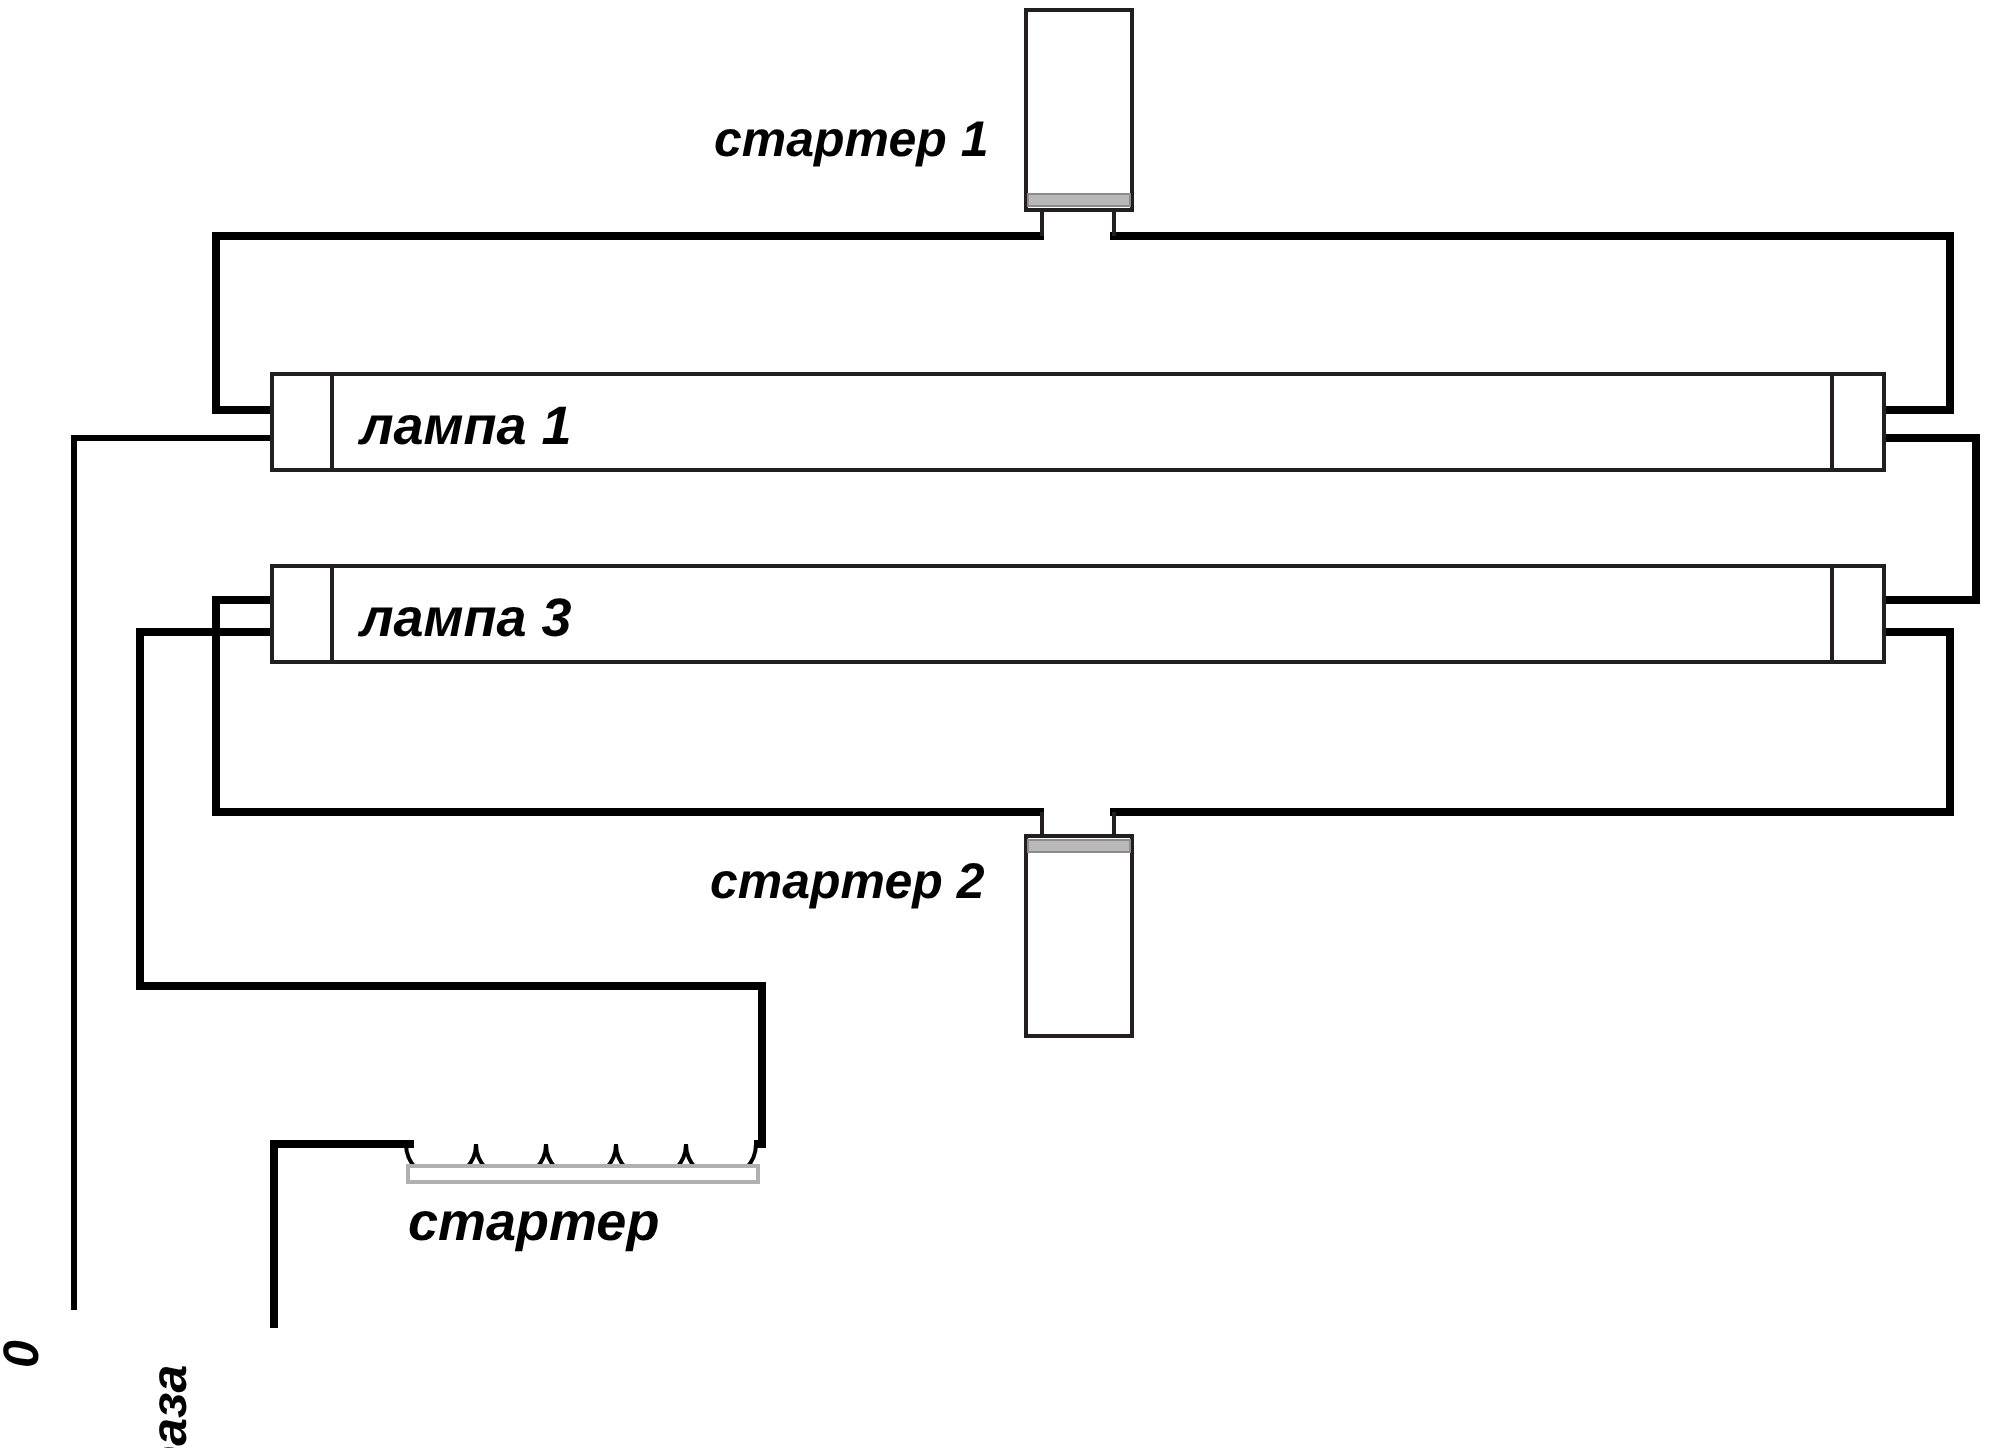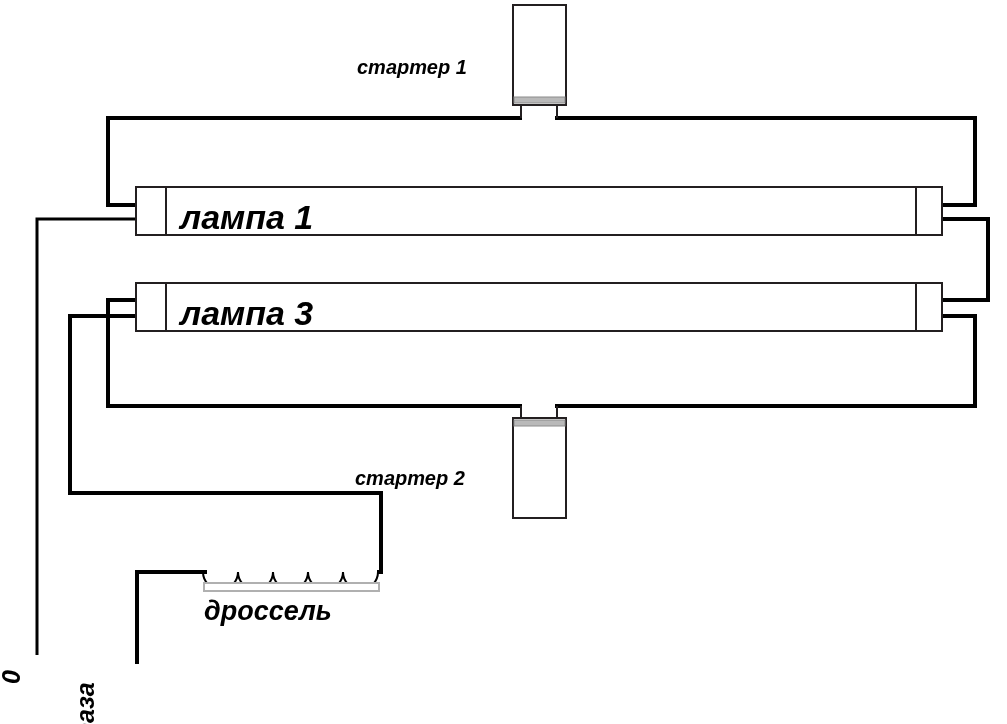--- a/index.html
+++ b/index.html
@@ -64,35 +64,35 @@
   .label {
     position: absolute;
     font-family: "Liberation Sans", sans-serif;
     font-style: italic;
     font-weight: bold;
     color: #000000;
     white-space: nowrap;
     user-select: none;
   }
   .label-starter {
-    font-size: 20px;
+    font-size: 25px;
   }
   .label-lamp {
-    font-size: 34px;
+    font-size: 27px;
   }
   .label-choke {
     font-size: 27px;
   }
   .label-terminal {
     font-size: 25px;
     transform-origin: left bottom;
     transform: rotate(-90deg);
   }
   #label-starter-1 { left: 357px; top: 56px; }
-  #label-starter-2 { left: 355px; top: 427px; margin-top: 40px; }
+  #label-starter-2 { left: 355px; top: 427px; }
   #label-lamp-1   { left: 180px; top: 198px; }
   #label-lamp-2   { left: 180px; top: 294px; }
   #label-choke    { left: 204px; top: 596px; }
   #label-zero     { left: 26px;  top: 655px; }
   #label-phase    { left: 100px; top: 716px; }
 </style>
 </head>
 <body>
 
 <div id="diagram-root">
@@ -149,19 +149,19 @@
   </svg>
 
   <div class="label label-starter" id="label-starter-1">стартер 1</div>
 
   <div class="label label-starter" id="label-starter-2">стартер 2</div>
 
   <div class="label label-lamp" id="label-lamp-1">лампа 1</div>
 
   <div class="label label-lamp" id="label-lamp-2">лампа 3</div>
 
-  <div class="label label-choke" id="label-choke">дроссель</div>
+  <div class="label label-choke" id="label-choke">стартер</div>
 
   <div class="label label-terminal" id="label-zero">0</div>
 
   <div class="label label-terminal" id="label-phase">фаза</div>
 
 </div>
 
 </body></html>

